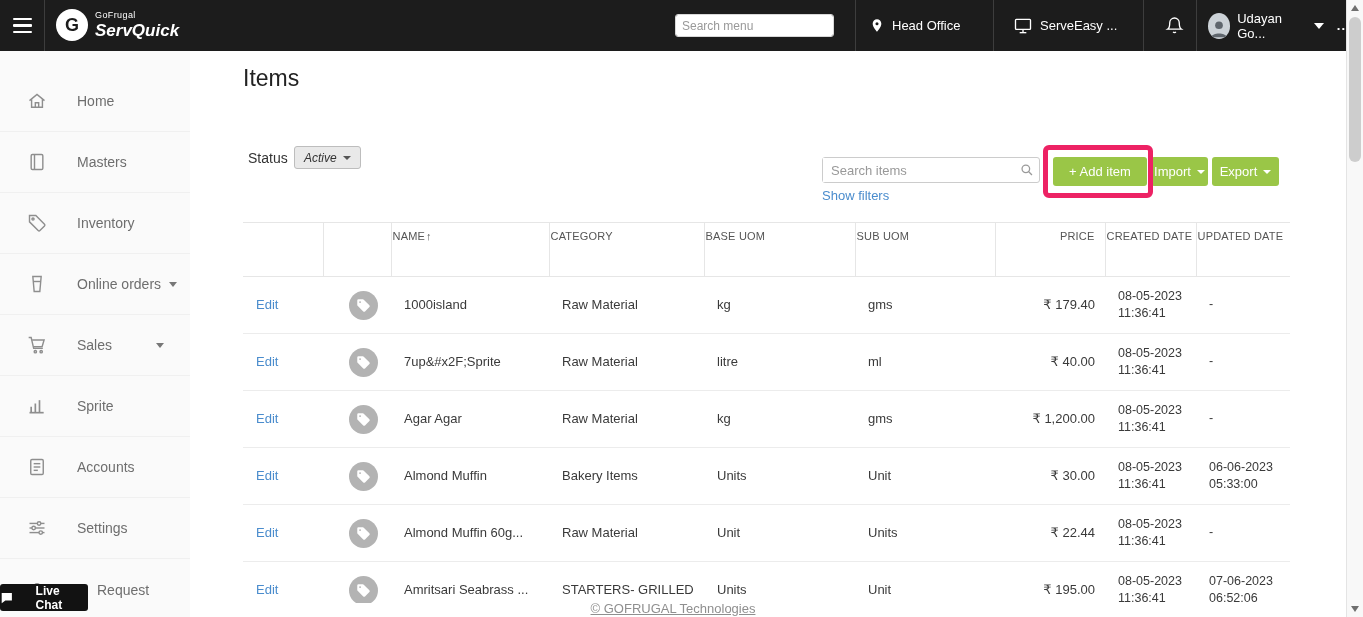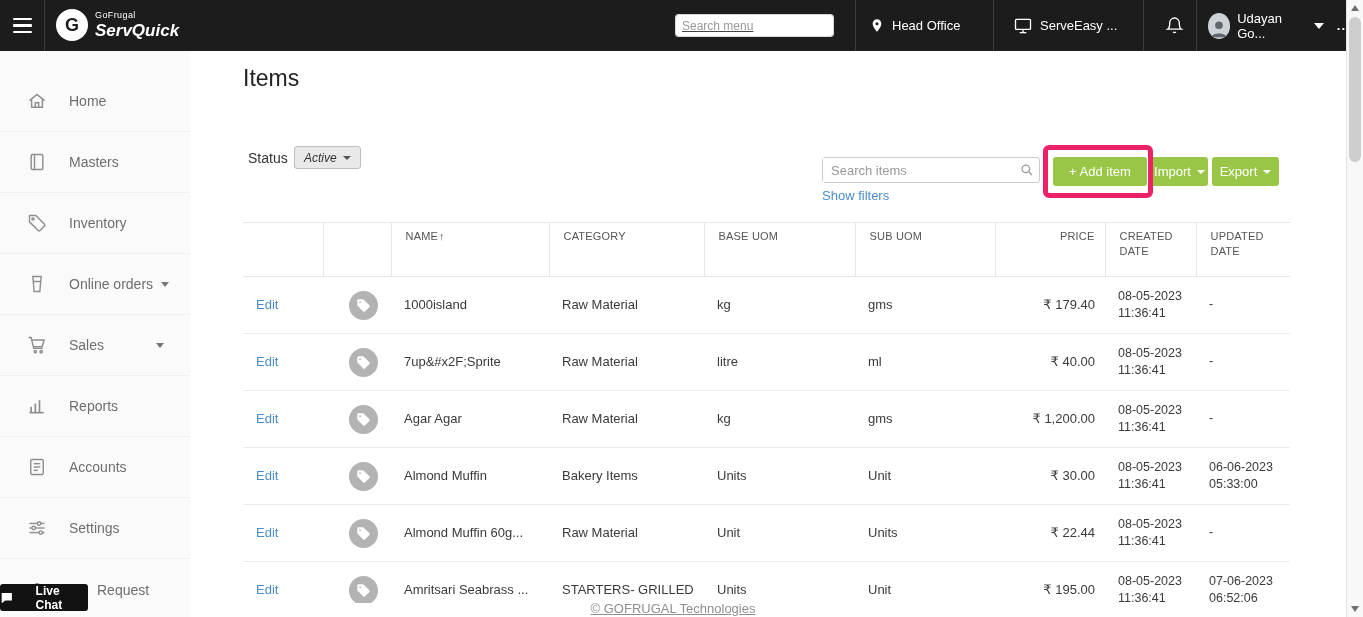--- a/index.html
+++ b/index.html
@@ -15,33 +15,33 @@
   .hamburger .bar { width:19px; height:2.5px; background:#fff; border-radius:1px; }
   .logo { position:absolute; left:56px; top:9px; display:flex; align-items:center; }
   .logo-circle { width:32px; height:32px; border-radius:50%; background:#fff; color:#1c1c1c;
                  display:flex; align-items:center; justify-content:center; font-weight:bold; font-size:18px; }
   .logo-text { margin-left:7px; color:#fff; line-height:1; }
   .logo-text .small { font-size:9px; letter-spacing:.4px; display:block; margin-bottom:2px; }
   .logo-text .big { font-size:17px; font-weight:bold; font-style:italic; display:block; }
   .menu-search { position:absolute; left:675px; top:14px; width:159px; height:23px; background:#fff;
                  border-radius:3px; display:flex; align-items:center; overflow:hidden; border:1px solid #d8d8d8; }
   .menu-search input { flex:1; border:none; outline:none; height:100%; padding:0 6px; font-size:12px; color:#444;
-                       font-family:inherit;text-decoration:underline; }
+                       font-family:inherit; }
   .menu-search input::placeholder { color:#999; }
   .tb-group { position:absolute; top:0; height:51px; display:flex; align-items:center; color:#fff; font-size:13px; gap:7px; cursor:pointer; }
   .tb-bell { position:absolute; left:1152px; top:0; width:44px; height:51px; display:flex; align-items:center; justify-content:center; cursor:pointer; }
   .avatar { width:26px; height:26px; border-radius:50%; background:#ccd2d7; display:flex; align-items:flex-end; justify-content:center; overflow:hidden; }
   .chev-down { width:0; height:0; border-left:5px solid transparent; border-right:5px solid transparent; border-top:6px solid #fff; margin-left:4px; }
   .user-more { color:#fff; font-size:13px; font-weight:bold; margin-left:6px; letter-spacing:1px; }
 
   
   .sidebar { position:absolute; left:0; top:51px; width:190px; bottom:0; background:#fafafa; padding-top:20px; z-index:5; }
   .side-item { height:61px; display:flex; align-items:center; padding-left:27px; cursor:pointer; border-bottom:1px solid #f0f0f0; }
   .side-item:last-child { border-bottom:none; }
-  .side-item .lbl { margin-left:22px; font-size:14px; color:#6e6e6e; }
+  .side-item .lbl { margin-left:30px; font-size:14px; color:#6e6e6e; }
   .side-item .lbl.offset { margin-left:50px; }
   .side-chev { width:0; height:0; border-left:4.5px solid transparent; border-right:4.5px solid transparent; border-top:5.5px solid #777; }
   .side-chev.right-end { margin-left:auto; margin-right:26px; }
   .side-chev.inline { margin-left:8px; }
   .sicon { flex:0 0 auto; }
 
   
   .live-chat { position:absolute; left:0; top:584px; width:88px; height:27px; background:#121212; color:#fff;
                border-radius:3px; display:flex; align-items:center; justify-content:center; gap:22px;
                font-size:12px; font-weight:bold; z-index:30; cursor:pointer; }
@@ -64,21 +64,21 @@
                color:#fff; font-size:13px; cursor:pointer; display:flex; align-items:center; justify-content:center; font-family:inherit; }
   .btn-add { left:863px; width:94px; }
   .btn-import { left:961px; width:57px; }
   .btn-export { left:1022px; width:67px; }
   .highlight-box { position:absolute; left:853px; top:94px; width:110px; height:53px; border:5px solid #ed2264;
                    border-radius:6px; pointer-events:none; z-index:6; }
 
   
   .table-wrap { position:absolute; left:53px; top:171px; width:1047px; height:381px; overflow:hidden; }
   table.items { border-collapse:collapse; table-layout:fixed; width:1047px; font-size:13px; color:#3a3a3a; }
-  table.items th { height:54px; vertical-align:top; padding:6px 0 0 14px; text-align:left; font-size:11px;
+  table.items th { height:54px; vertical-align:top; padding:6px 0 0 1px; text-align:left; font-size:11px;
                    font-weight:400; color:#555; border-top:1px solid #e6e6e6; border-bottom:1px solid #e6e6e6;
                    letter-spacing:.2px; line-height:1.35; cursor:pointer; }
   table.items th + th { border-left:1px solid #e6e6e6; }
   table.items th.h-price { text-align:right; padding-right:10px; }
   table.items td { height:57px; border-bottom:1px solid #ececec; padding-left:13px; line-height:1.4; }
   td.c-edit { padding-left:8px; }
   td.c-edit a { color:#4a8ccd; text-decoration:none; font-size:13px; }
   td.c-tag { padding-left:0; text-align:center; }
   td.c-price { text-align:right; padding-right:10px; }
   td.c-date { font-size:12.5px; }
@@ -208,21 +208,21 @@
       <span class="lbl">Sales</span>
       <span class="side-chev right-end"></span>
     </div>
     <div class="side-item">
       <svg class="sicon" width="20" height="20" viewBox="0 0 24 24" fill="none" stroke="#8e8e8e" stroke-width="2">
         <path d="M5 20v-7"></path>
           <path d="M10 20V9"></path>
           <path d="M15 20V5"></path>
           <path d="M3 20h17"></path>
       </svg>
-      <span class="lbl">Reports</span>
+      <span class="lbl">Sprite</span>
     </div>
     <div class="side-item">
       <svg class="sicon" width="20" height="20" viewBox="0 0 24 24" fill="none" stroke="#8e8e8e" stroke-width="1.7">
         <rect x="4.5" y="3" width="15" height="18" rx="1.5"></rect>
         <path d="M8 8h8"></path>
           <path d="M8 12h8"></path>
           <path d="M8 16h5"></path>
       </svg>
       <span class="lbl">Accounts</span>
     </div>

